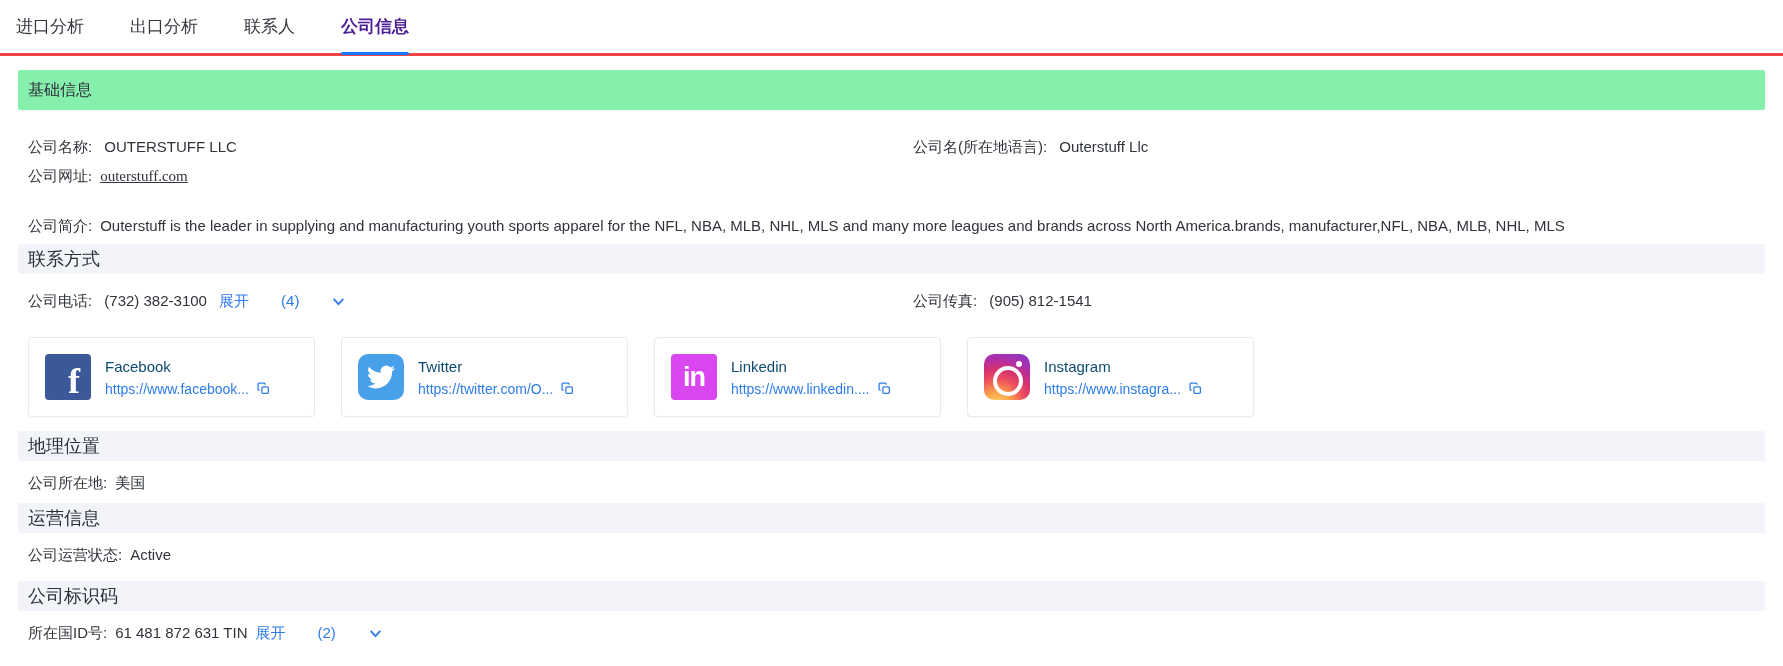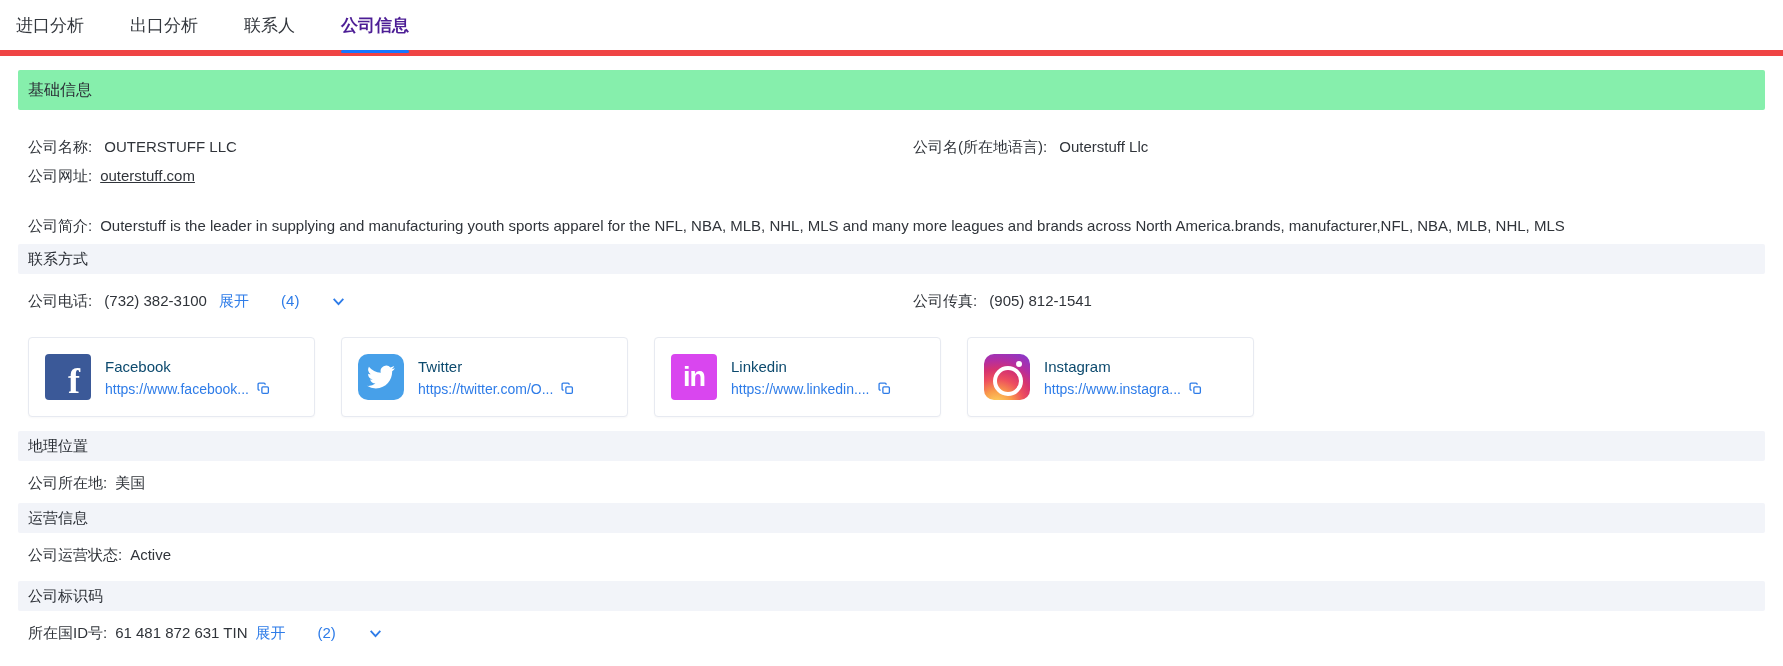--- a/index.html
+++ b/index.html
@@ -1,36 +1,36 @@
 <!DOCTYPE html>
 <html><head>
 <meta charset="utf-8">
 <style>
   * { margin:0; padding:0; box-sizing:border-box; }
   html,body { width:1783px; height:666px; overflow:hidden; background:#fff;
     font-family:"Liberation Sans","DejaVu Sans",sans-serif; color:#30343a; }
 
   
-  .tabbar { height:56px; border-bottom:6px solid #ef4444; display:flex; align-items:center; padding-left:16px; background:#fff; }
+  .tabbar { height:56px; border-bottom:3px solid #ef4444; display:flex; align-items:center; padding-left:16px; background:#fff; }
   .tab { font-size:17px; color:#33373d; margin-right:46px; cursor:pointer; position:relative; height:56px; display:flex; align-items:center; }
   .tab.active { color:#4c1d95; font-weight:bold; }
   .tab.active::after { content:""; position:absolute; left:0; right:0; bottom:0; height:3px; background:#1677ff; border-radius:2px; }
 
   
   .content { padding:0 18px; }
   .band { background:#86efac; border-radius:2px; padding-left:10px; display:flex; align-items:center; color:#2b2f36; }
   .band-main { margin-top:14px; height:40px; font-size:16px; }
-  .band-sub  { height:30px; font-size:15px; background:#f2f4f9; }
+  .band-sub  { height:30px; font-size:18px; background:#f2f4f9; }
 
   .row { display:flex; font-size:15px; line-height:20px; padding-left:10px; }
   .two-col { display:grid; grid-template-columns:885px 1fr; }
   .lbl { margin-right:8px; white-space:nowrap; }
   .val { white-space:nowrap; }
   .row-name { padding-top:27px; padding-bottom:4px; }
-  .row-site { padding-top:5px; padding-bottom:8px; }
+  .row-site { padding-top:5px; padding-bottom:8px;font-family:Liberation Serif, serif; }
   .row-intro { padding-top:22px; padding-bottom:8px; overflow:hidden; }
   .row-intro .val { overflow:hidden; text-overflow:ellipsis; }
   .row-phone { padding-top:17px; padding-bottom:15px; }
   .row-plain { padding-top:12px; padding-bottom:10px; }
   .row-id { padding-top:12px; }
 
   .link-dark { color:#30343a; text-decoration:underline; cursor:pointer; }
   .blue { color:#2e7ce8; }
   .expand { display:inline-flex; align-items:center; cursor:pointer; margin-left:8px; font-size:15px;gap:26px; }
   .expand .cnt { margin-left:6px; }

